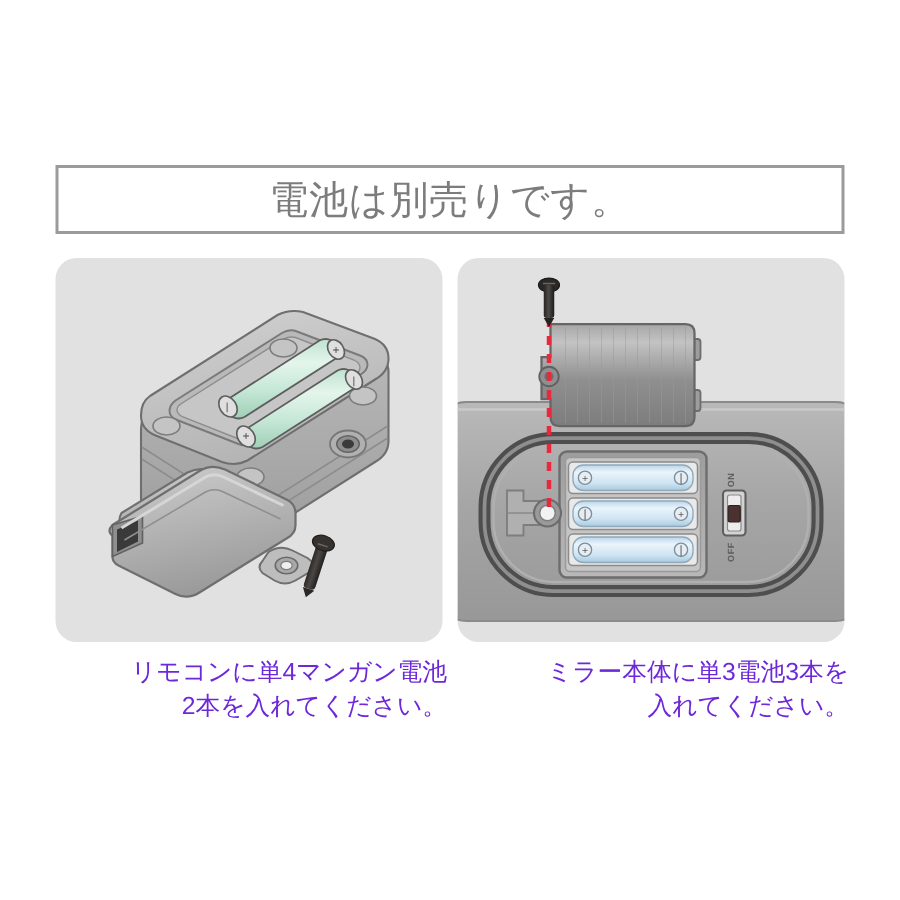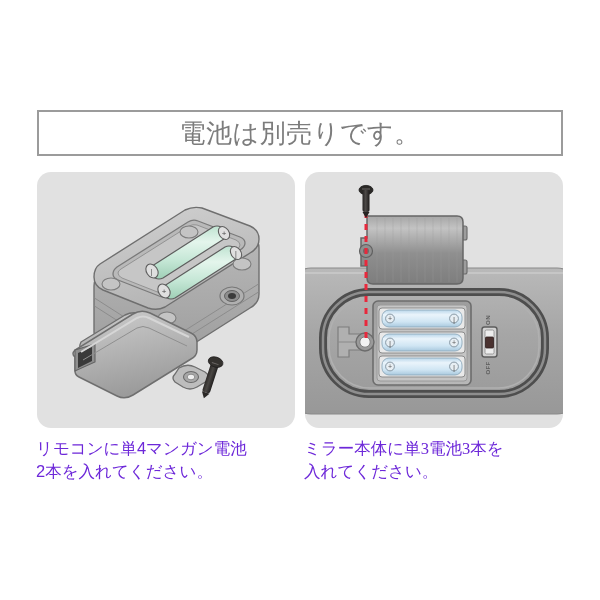--- a/index.html
+++ b/index.html
@@ -14,20 +14,21 @@
     overflow: hidden;
     position: relative;
   }
 
   #page {
     position: absolute;
     left: 0; top: 0;
     width: 600px;
     height: 600px;
     background: #ffffff;
+    text-align: right;
   }
 
   
   .header-box {
     position: absolute;
     left: 37px;
     top: 110px;
     width: 526px;
     height: 46px;
     border: 2px solid #9b9b9b;
@@ -66,21 +67,21 @@
     position: absolute;
     top: 437px;
     width: 262px;
     font-size: 16.5px;
     line-height: 1.42;
     color: #6d28d9;
     white-space: pre-line;
     letter-spacing: 0px;
   }
   .caption-left  { left: 36px; }
-  .caption-right { left: 304px; font-family: Liberation Serif, serif; }
+  .caption-right { left: 304px; }
 
   
   .sw-label {
     font-size: 6px;
     fill: #5e5e5e;
     font-family: "Liberation Sans", sans-serif;
     font-weight: bold;
     letter-spacing: 0.4px;
   }
 </style>

